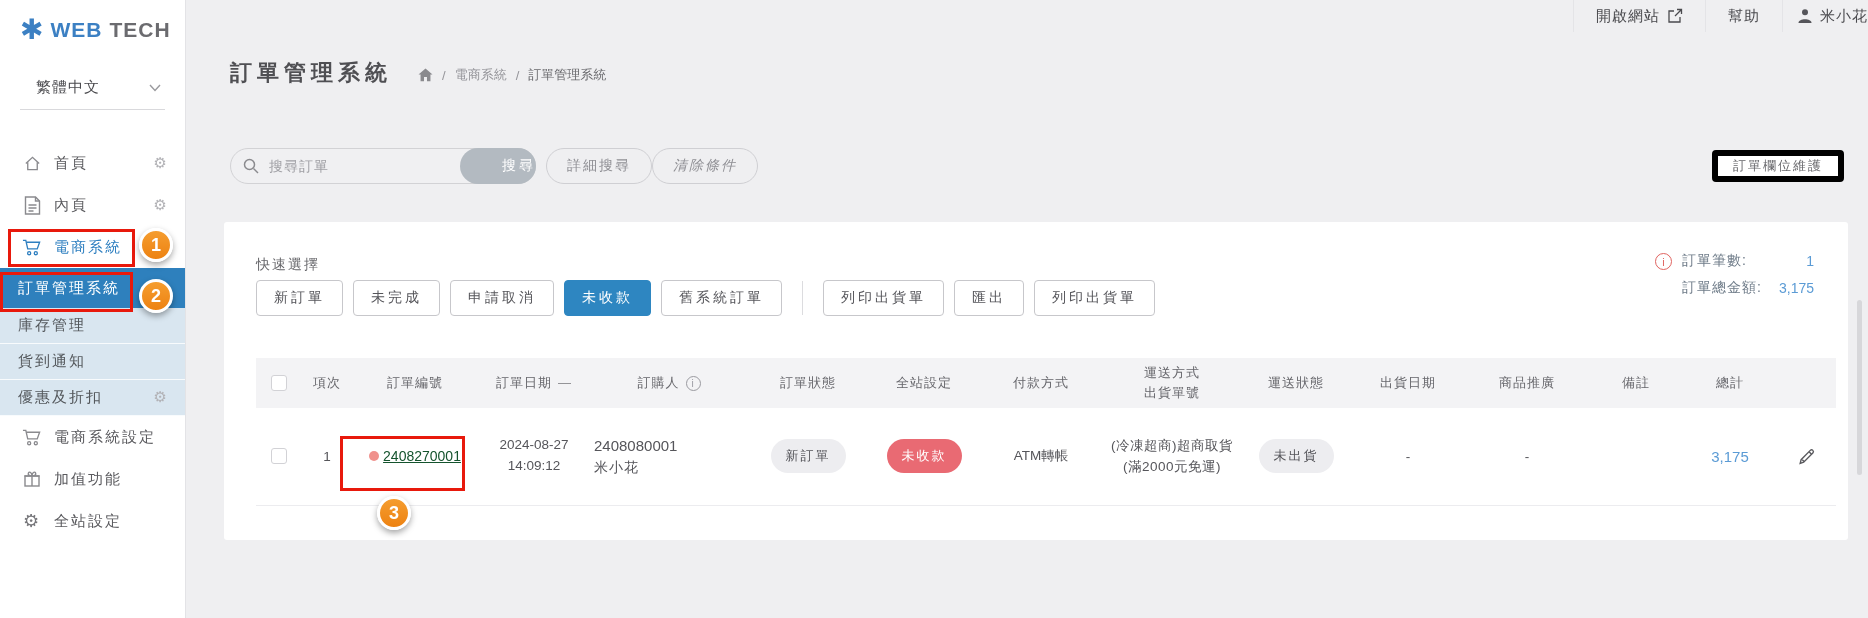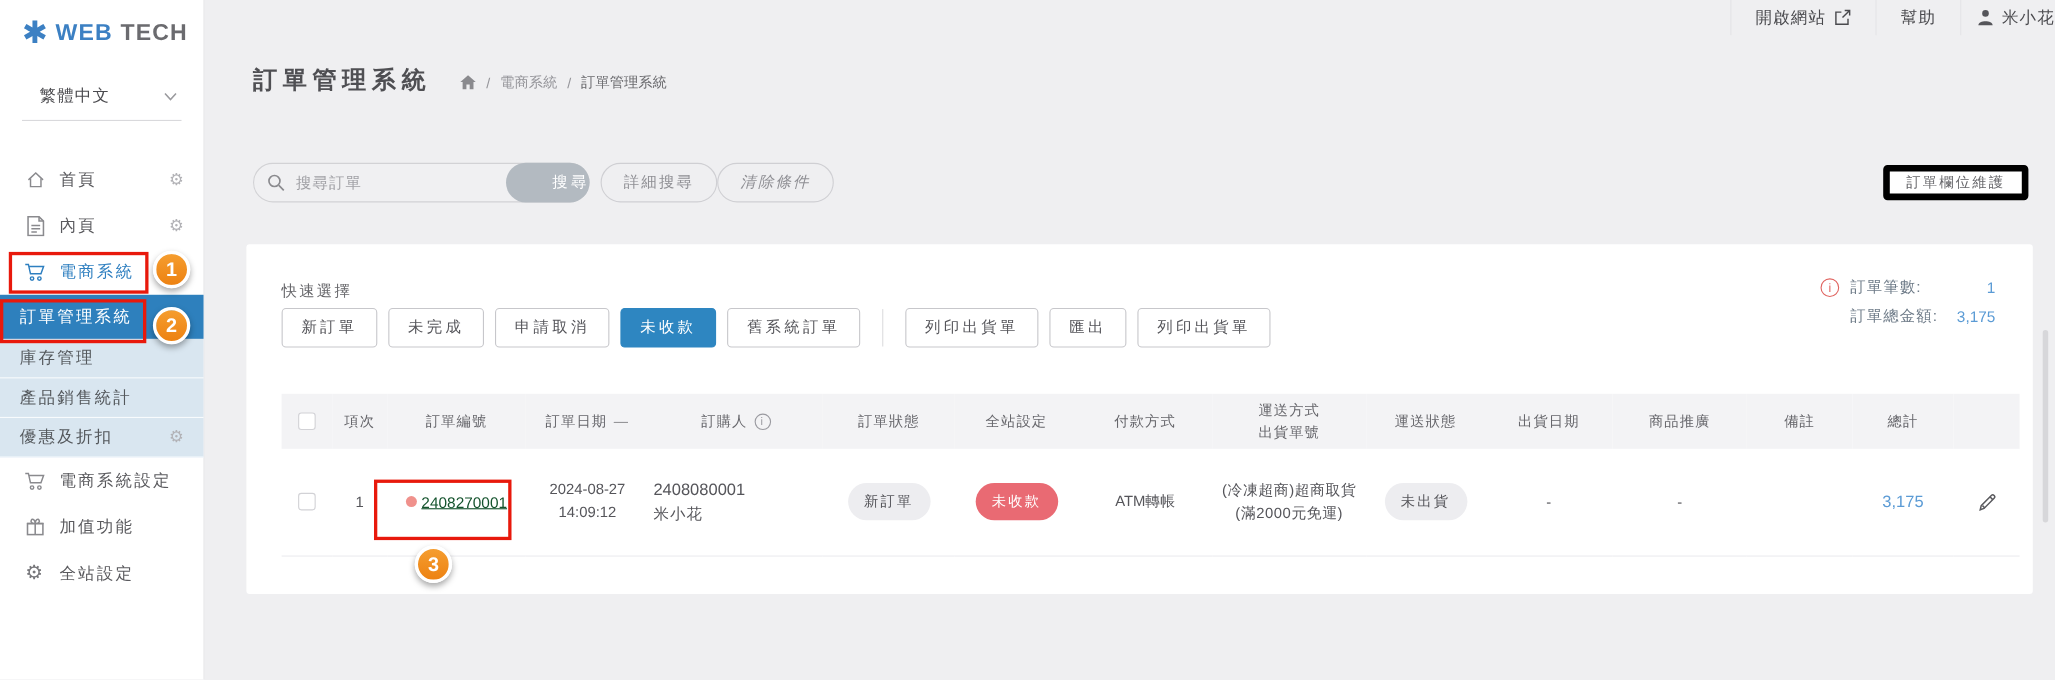--- a/index.html
+++ b/index.html
@@ -164,21 +164,21 @@
       </div>
 
       <div class="submenu">
         <div class="sub-item selected">
           <span>訂單管理系統</span>
         </div>
         <div class="sub-item">
           <span>庫存管理</span>
         </div>
         <div class="sub-item">
-          <span>產品銷售統計</span>
+          <span>貨到通知</span>
         </div>
         <div class="sub-item">
           <span>優惠及折扣</span>
           <span class="flex-spacer"></span>
           <span class="gear-glyph">⚙</span>
         </div>
       </div>
 
       <div class="nav-item">
         <span class="nav-icon">

